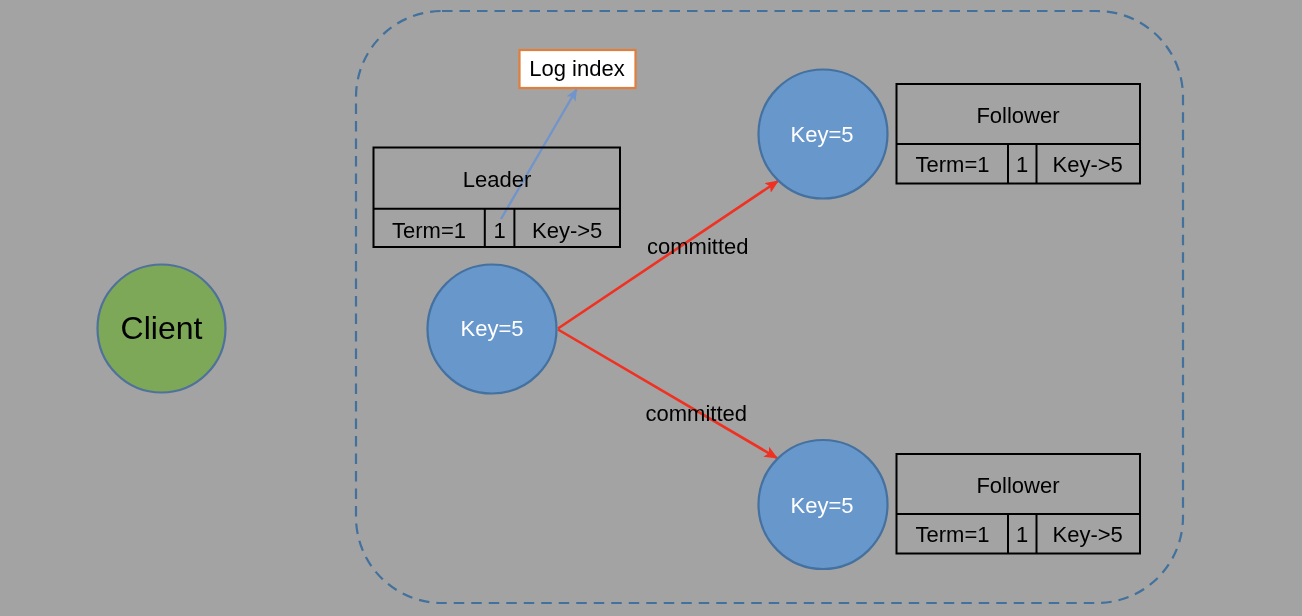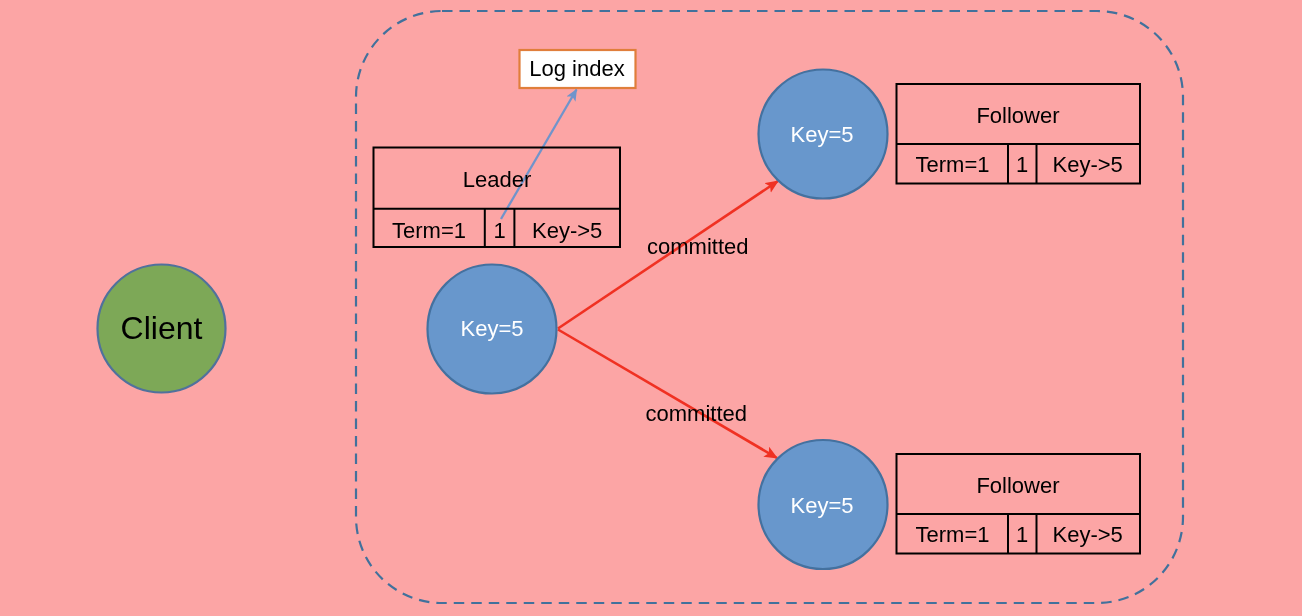--- a/index.html
+++ b/index.html
@@ -1,16 +1,16 @@
 <!DOCTYPE html>
 <html><head>
 <meta charset="utf-8">
 <style>
   html,body{margin:0;padding:0;background:#ffffff;}
-  #stage{position:relative;width:1302px;height:616px;background:#fca5a5;overflow:hidden;
+  #stage{position:relative;width:1302px;height:616px;background:#a3a3a3;overflow:hidden;
          font-family:"Liberation Sans", sans-serif;}
   svg text{font-family:"Liberation Sans", sans-serif;}
 </style>
 </head>
 <body>
 <div id="stage">
 <svg width="1302" height="616" viewBox="0 0 1302 616">
   <defs>
     <marker id="redhead" markerWidth="16" markerHeight="13" refX="12.5" refY="5.75" orient="auto" markerUnits="userSpaceOnUse">
       <path d="M0,0 L13.5,5.75 L0,11.5 L3,5.75 Z" fill="#F03122"></path>

